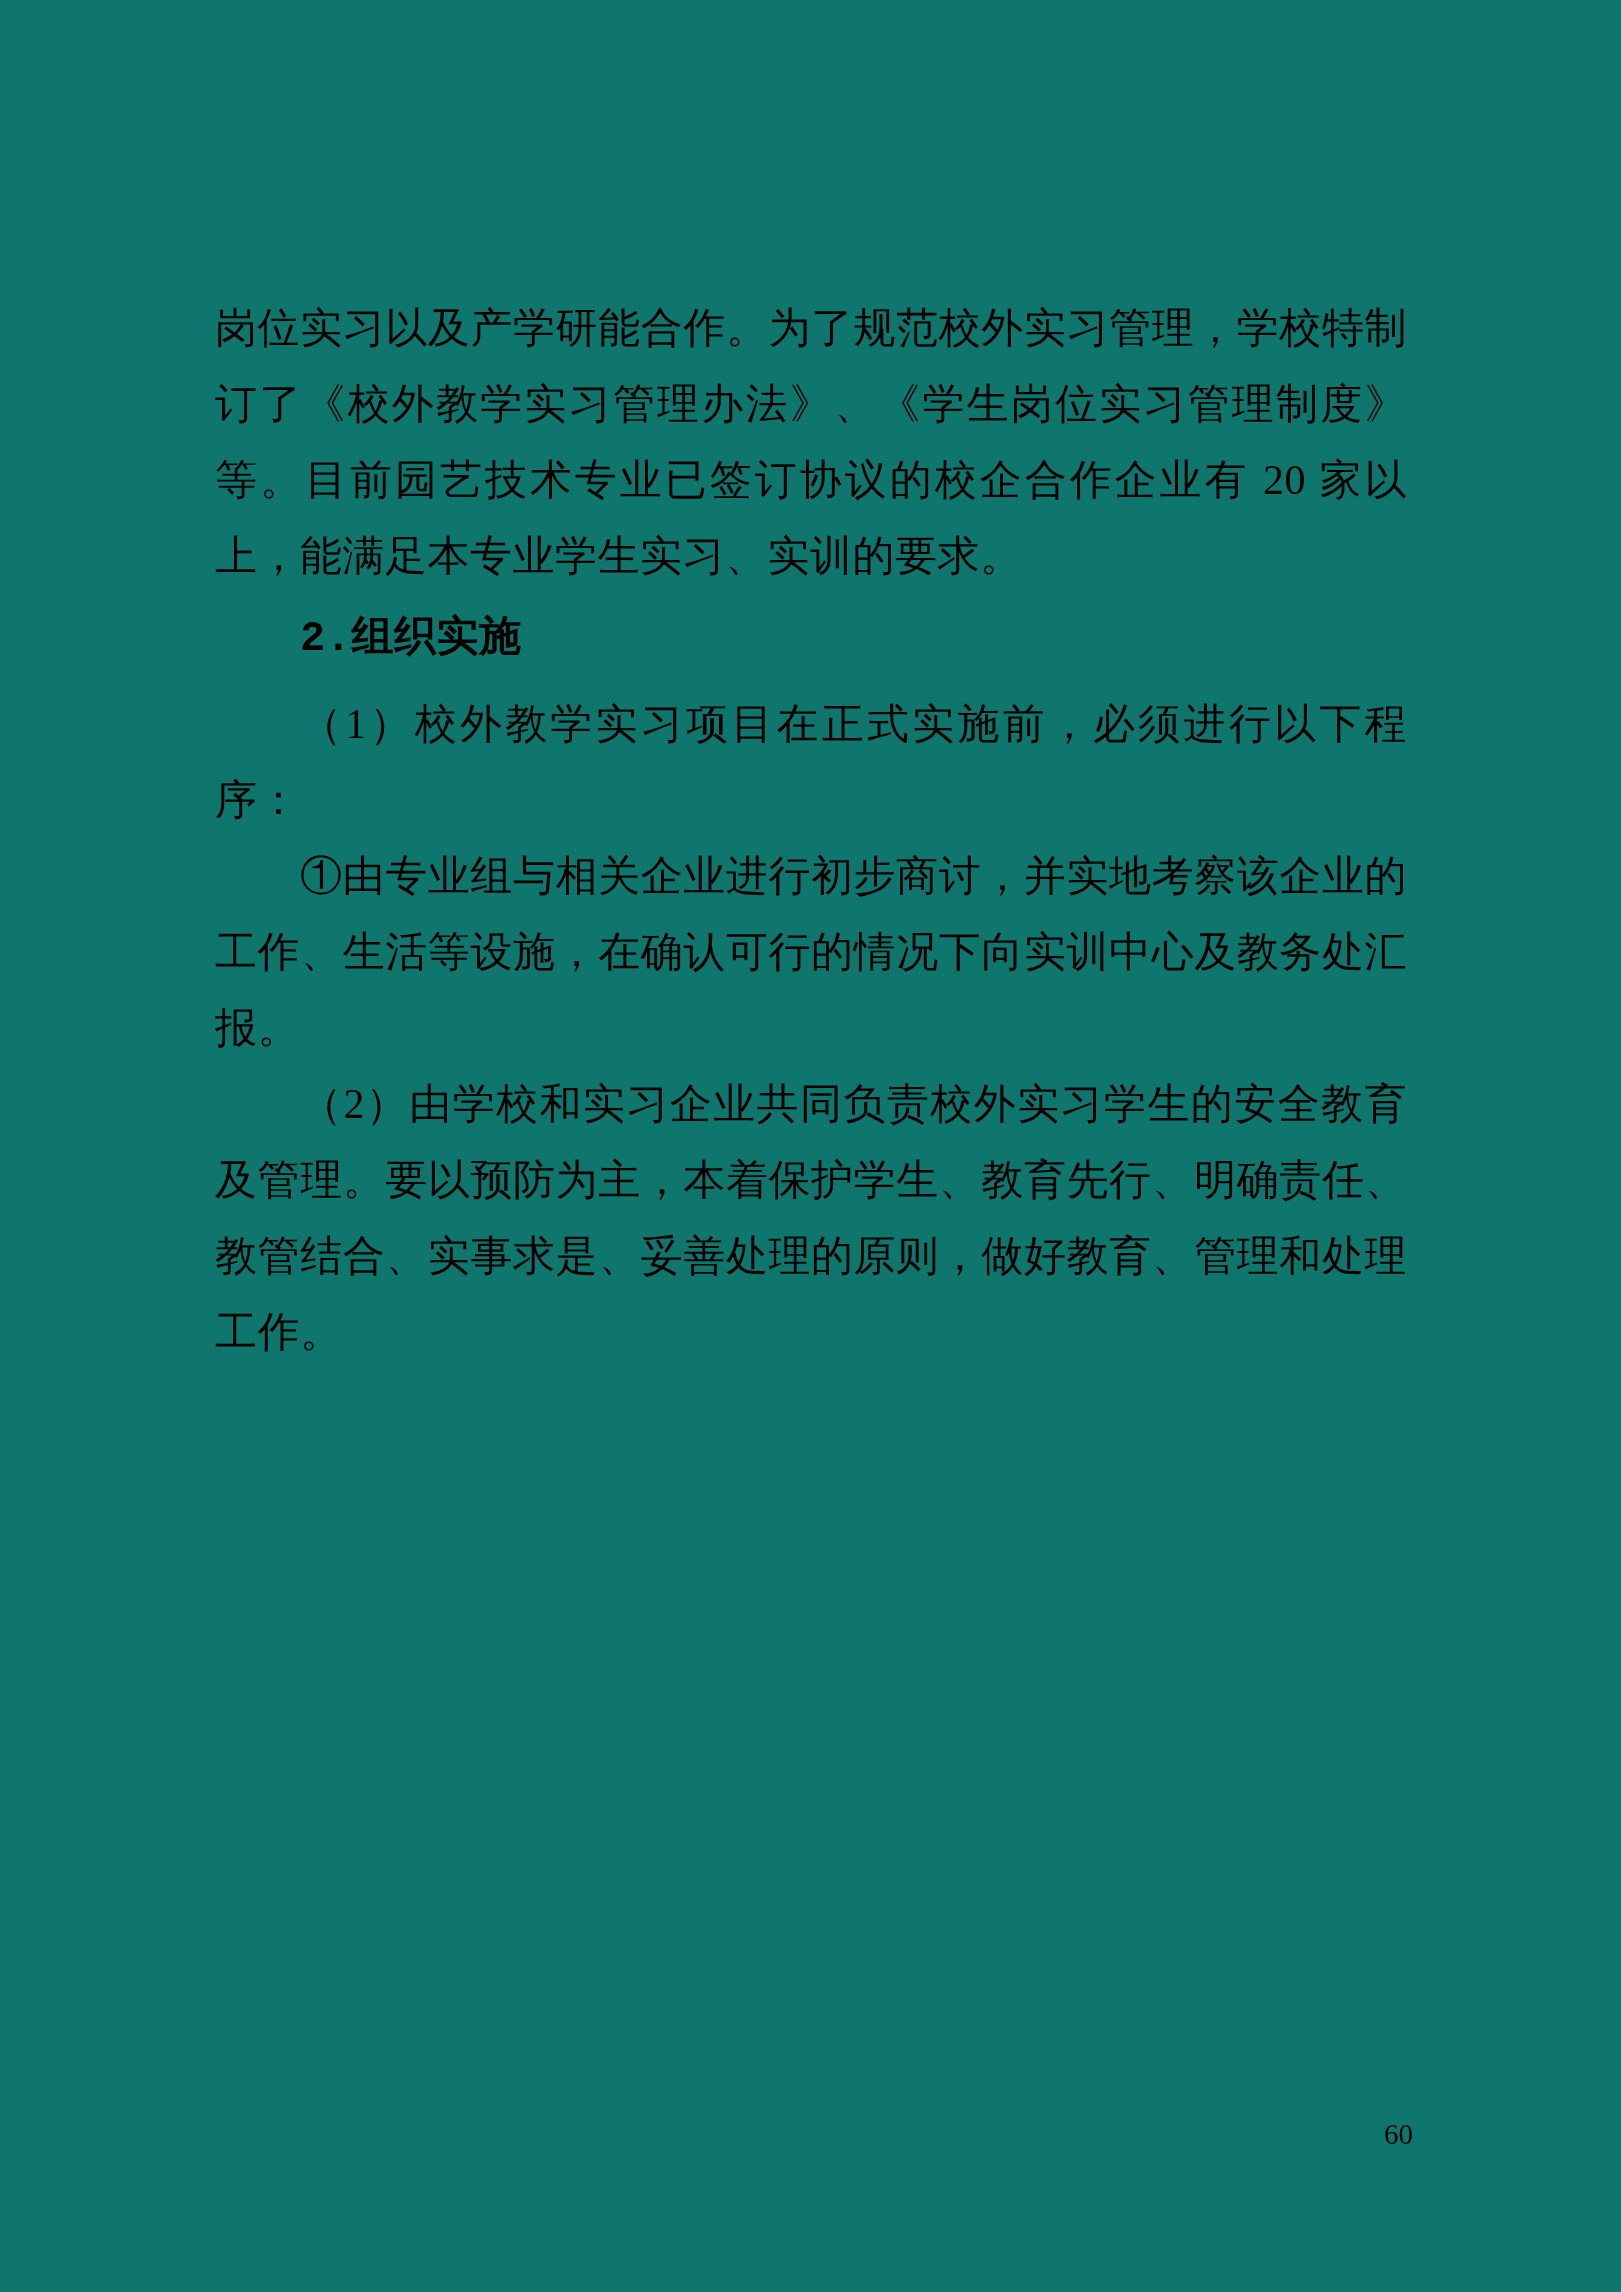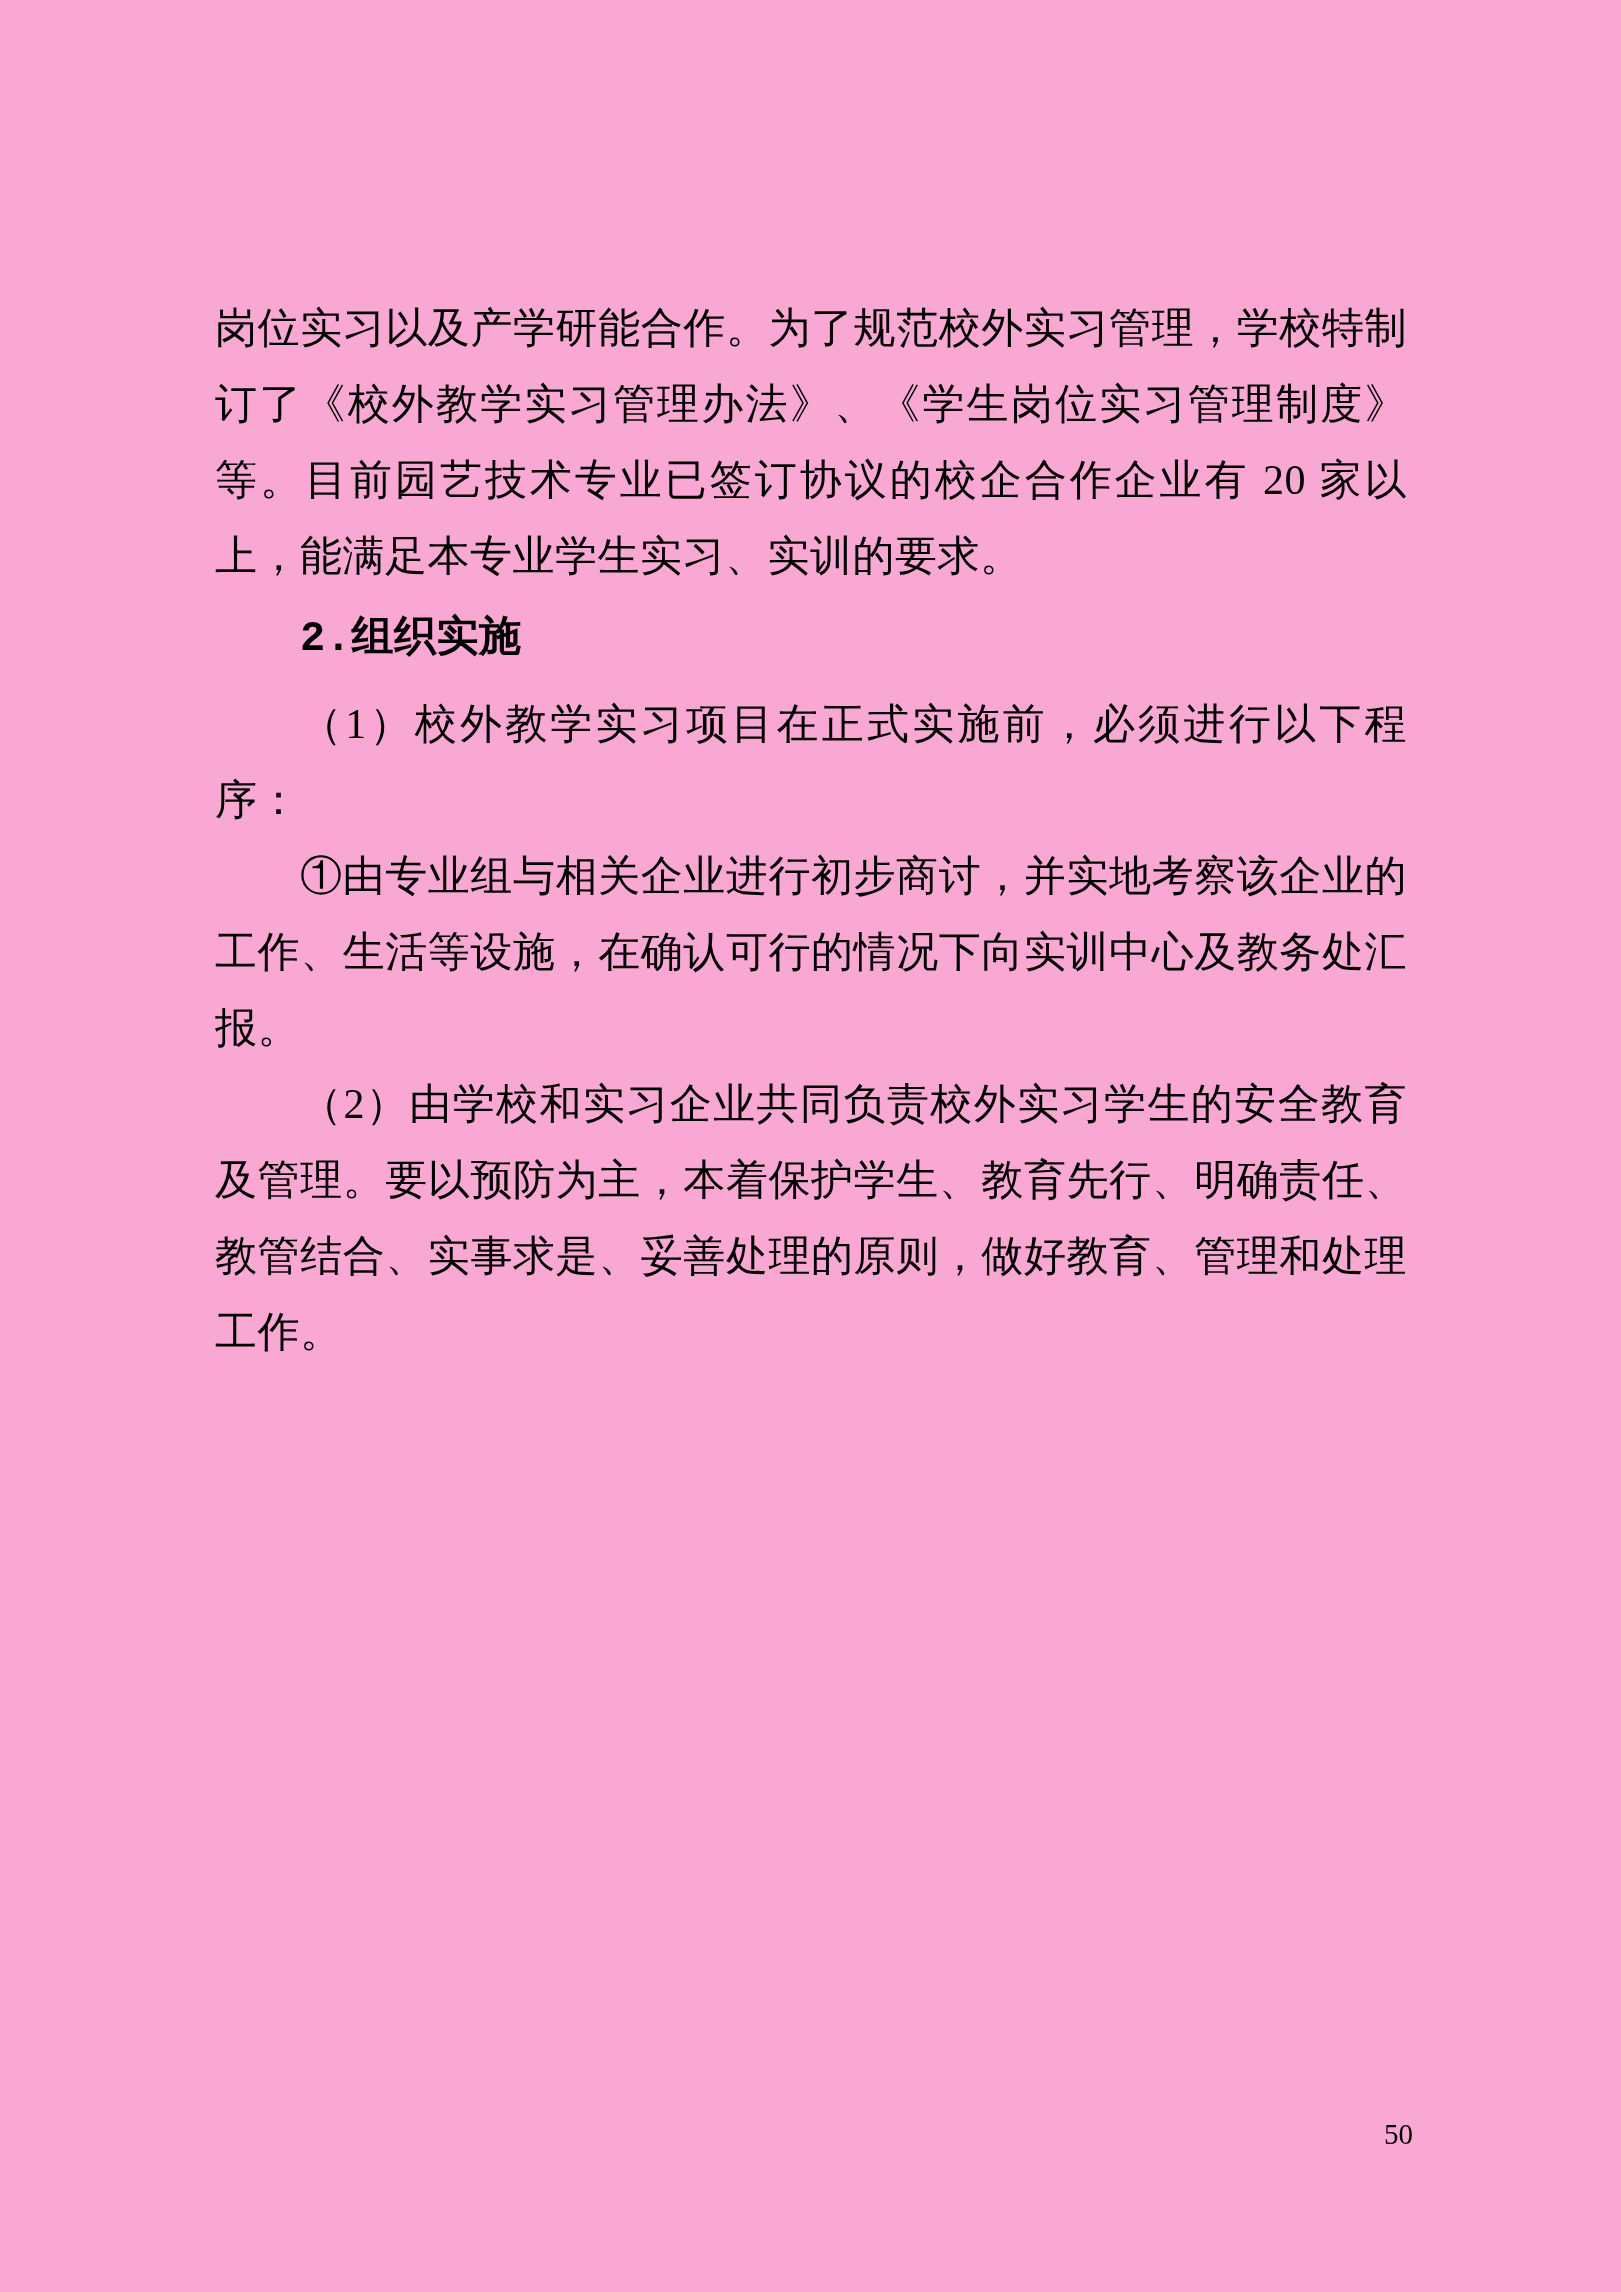--- a/index.html
+++ b/index.html
@@ -5,21 +5,21 @@
   html, body {
     margin: 0;
     padding: 0;
     background: #888;
   }
   .page {
     position: relative;
     width: 1621px;
     height: 2293px;
     margin: 0 auto;
-    background: #f9a8d4;
+    background: #0f766e;
     overflow: hidden;
     font-family: "Liberation Serif", "DejaVu Serif", serif;
     color: #000000;
   }
   .textblock {
     position: absolute;
     left: 215px;
     top: 290px;
     width: 1192px;
   }
@@ -58,15 +58,15 @@
 <body>
 
 <div class="page">
   <div class="textblock">
     <p class="para">岗位实习以及产学研能合作。为了规范校外实习管理，学校特制订了《校外教学实习管理办法》、《学生岗位实习管理制度》等。目前园艺技术专业已签订协议的校企合作企业有 20 家以上，能满足本专业学生实习、实训的要求。</p>
     <p class="heading">2.组织实施</p>
     <p class="para indent">（1）校外教学实习项目在正式实施前，必须进行以下程序：</p>
     <p class="para indent">①由专业组与相关企业进行初步商讨，并实地考察该企业的工作、生活等设施，在确认可行的情况下向实训中心及教务处汇报。</p>
     <p class="para indent">（2）由学校和实习企业共同负责校外实习学生的安全教育及管理。要以预防为主，本着保护学生、教育先行、明确责任、教管结合、实事求是、妥善处理的原则，做好教育、管理和处理工作。</p>
   </div>
-  <div class="page-number">50</div>
+  <div class="page-number">60</div>
 </div>
 
 
 </body></html>

